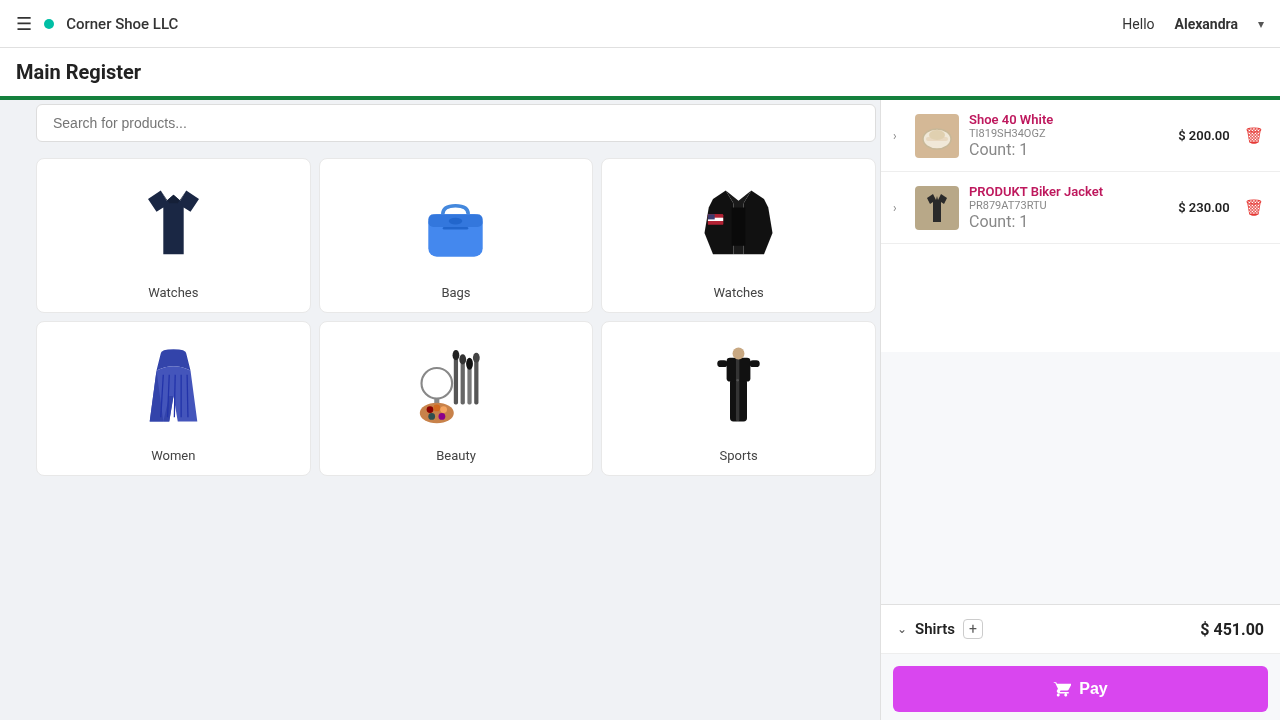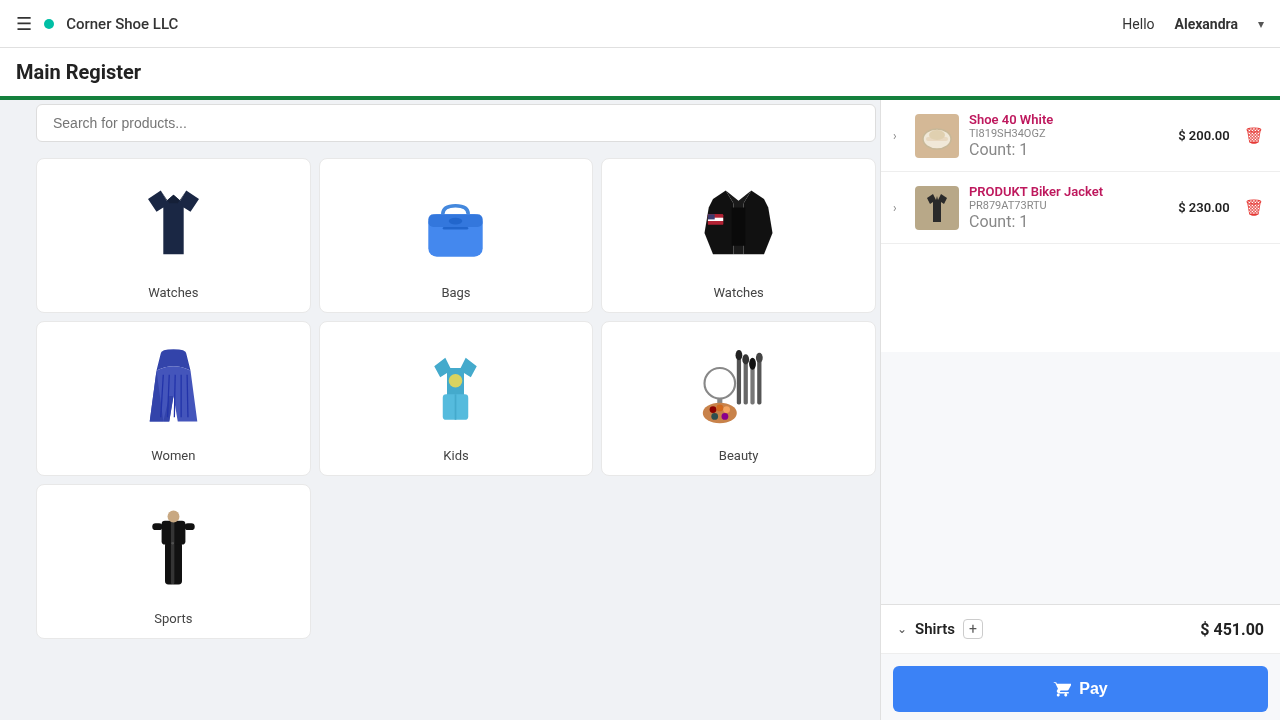--- a/index.html
+++ b/index.html
@@ -235,21 +235,21 @@
     .total-amount {
       font-size: 16px;
       font-weight: 700;
       color: #222;
     }
 
     .pay-button {
       width: calc(100% - 24px);
       margin: 12px;
       padding: 14px;
-      background: #3b82f6;
+      background: #d946ef;
       color: #fff;
       border: none;
       border-radius: 6px;
       font-size: 16px;
       font-weight: 600;
       cursor: pointer;
       display: flex;
       align-items: center;
       justify-content: center;
       gap: 8px;
@@ -344,34 +344,20 @@
             <line x1="38" y1="35" x2="35" y2="85" stroke="#2233aa" stroke-width="1.5"></line>
             <line x1="45" y1="35" x2="43" y2="85" stroke="#2233aa" stroke-width="1.5"></line>
             <line x1="52" y1="35" x2="51" y2="85" stroke="#2233aa" stroke-width="1.5"></line>
             <line x1="59" y1="35" x2="59" y2="85" stroke="#2233aa" stroke-width="1.5"></line>
             <line x1="66" y1="35" x2="67" y2="85" stroke="#2233aa" stroke-width="1.5"></line>
           </svg>
         </div>
         <span class="category-label">Women</span>
       </div>
 
-      <div class="category-card">
-        <div class="category-image-area">
-          <svg class="kids-svg" viewBox="0 0 100 100" xmlns="http://www.w3.org/2000/svg">
-
-            <polygon points="25,25 38,15 44,27 56,27 62,15 75,25 68,38 60,33 60,60 40,60 40,33 32,38" fill="#44aacc"></polygon>
-
-            <rect x="35" y="58" width="30" height="30" rx="4" fill="#55bbdd"></rect>
-            <line x1="50" y1="58" x2="50" y2="88" stroke="#44aacc" stroke-width="2"></line>
-
-            <circle cx="50" cy="42" r="8" fill="#ffdd44" opacity="0.8"></circle>
-          </svg>
-        </div>
-        <span class="category-label">Kids</span>
-      </div>
 
       <div class="category-card">
         <div class="category-image-area">
           <svg class="beauty-svg" viewBox="0 0 100 100" xmlns="http://www.w3.org/2000/svg">
 
             <circle cx="28" cy="45" r="18" fill="none" stroke="#888" stroke-width="2.5"></circle>
             <rect x="25" y="63" width="6" height="20" fill="#888"></rect>
 
             <rect x="48" y="15" width="5" height="55" rx="2" fill="#555"></rect>
             <ellipse cx="50.5" cy="12" rx="4" ry="6" fill="#222"></ellipse>

